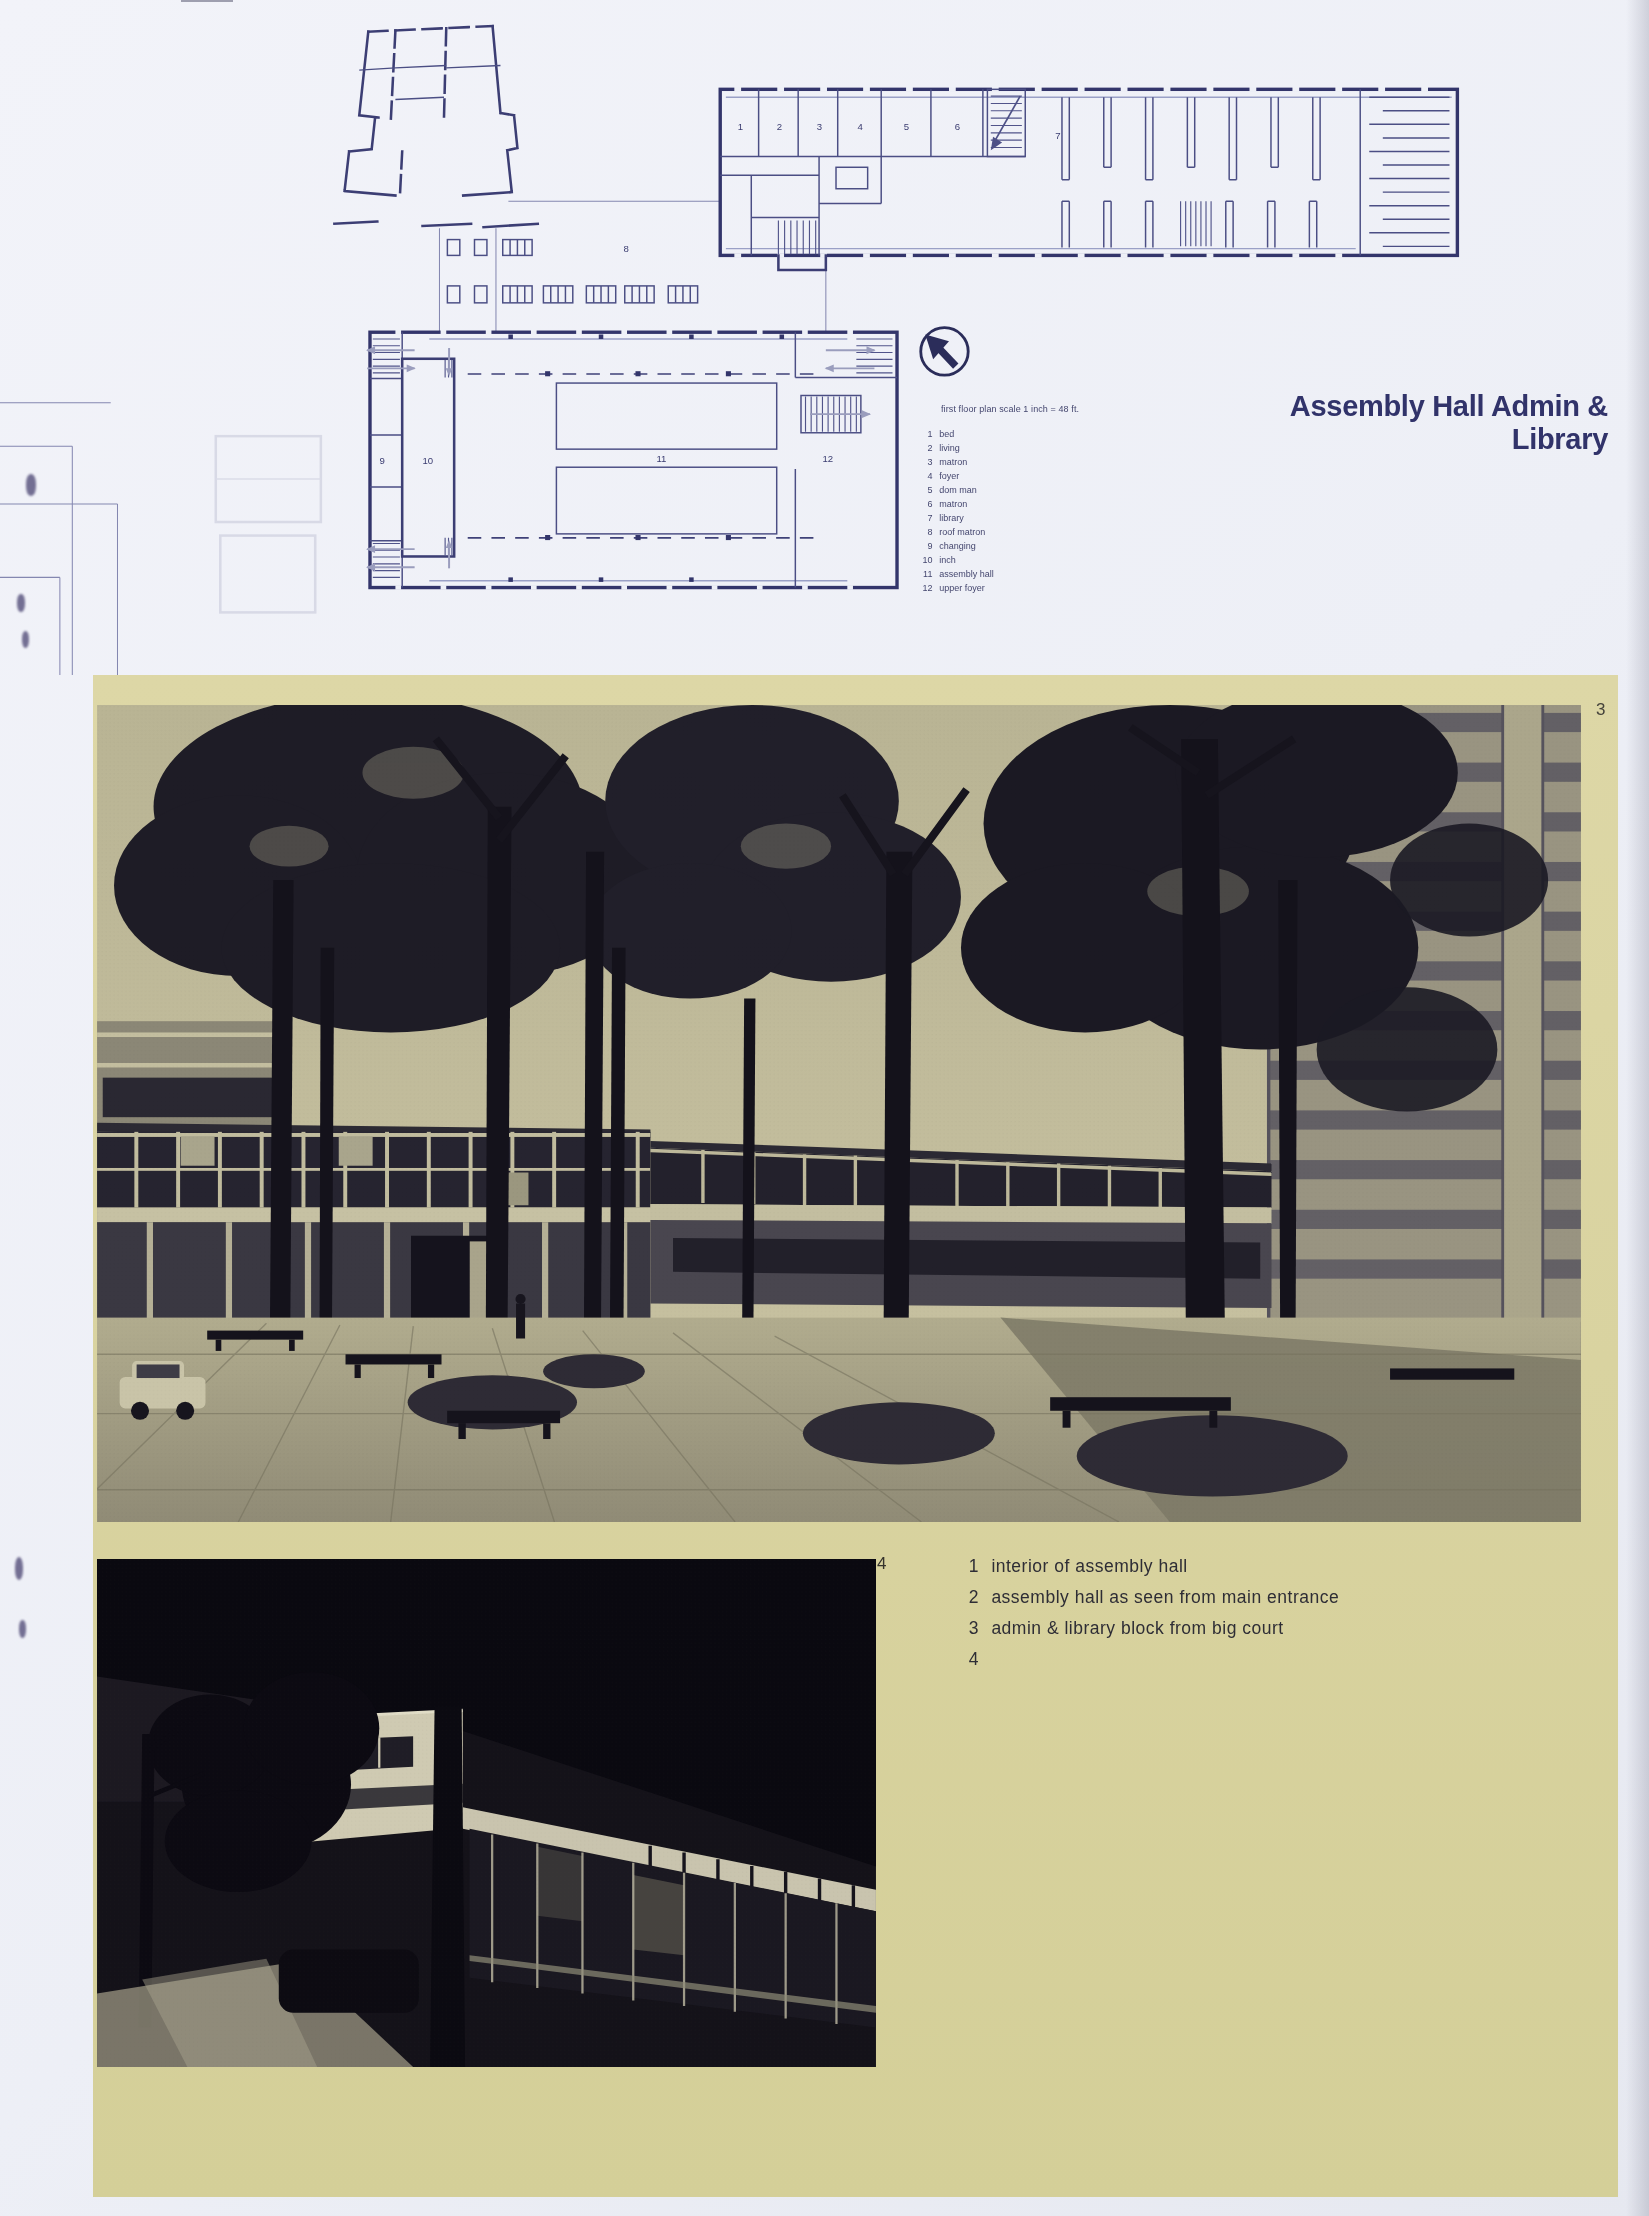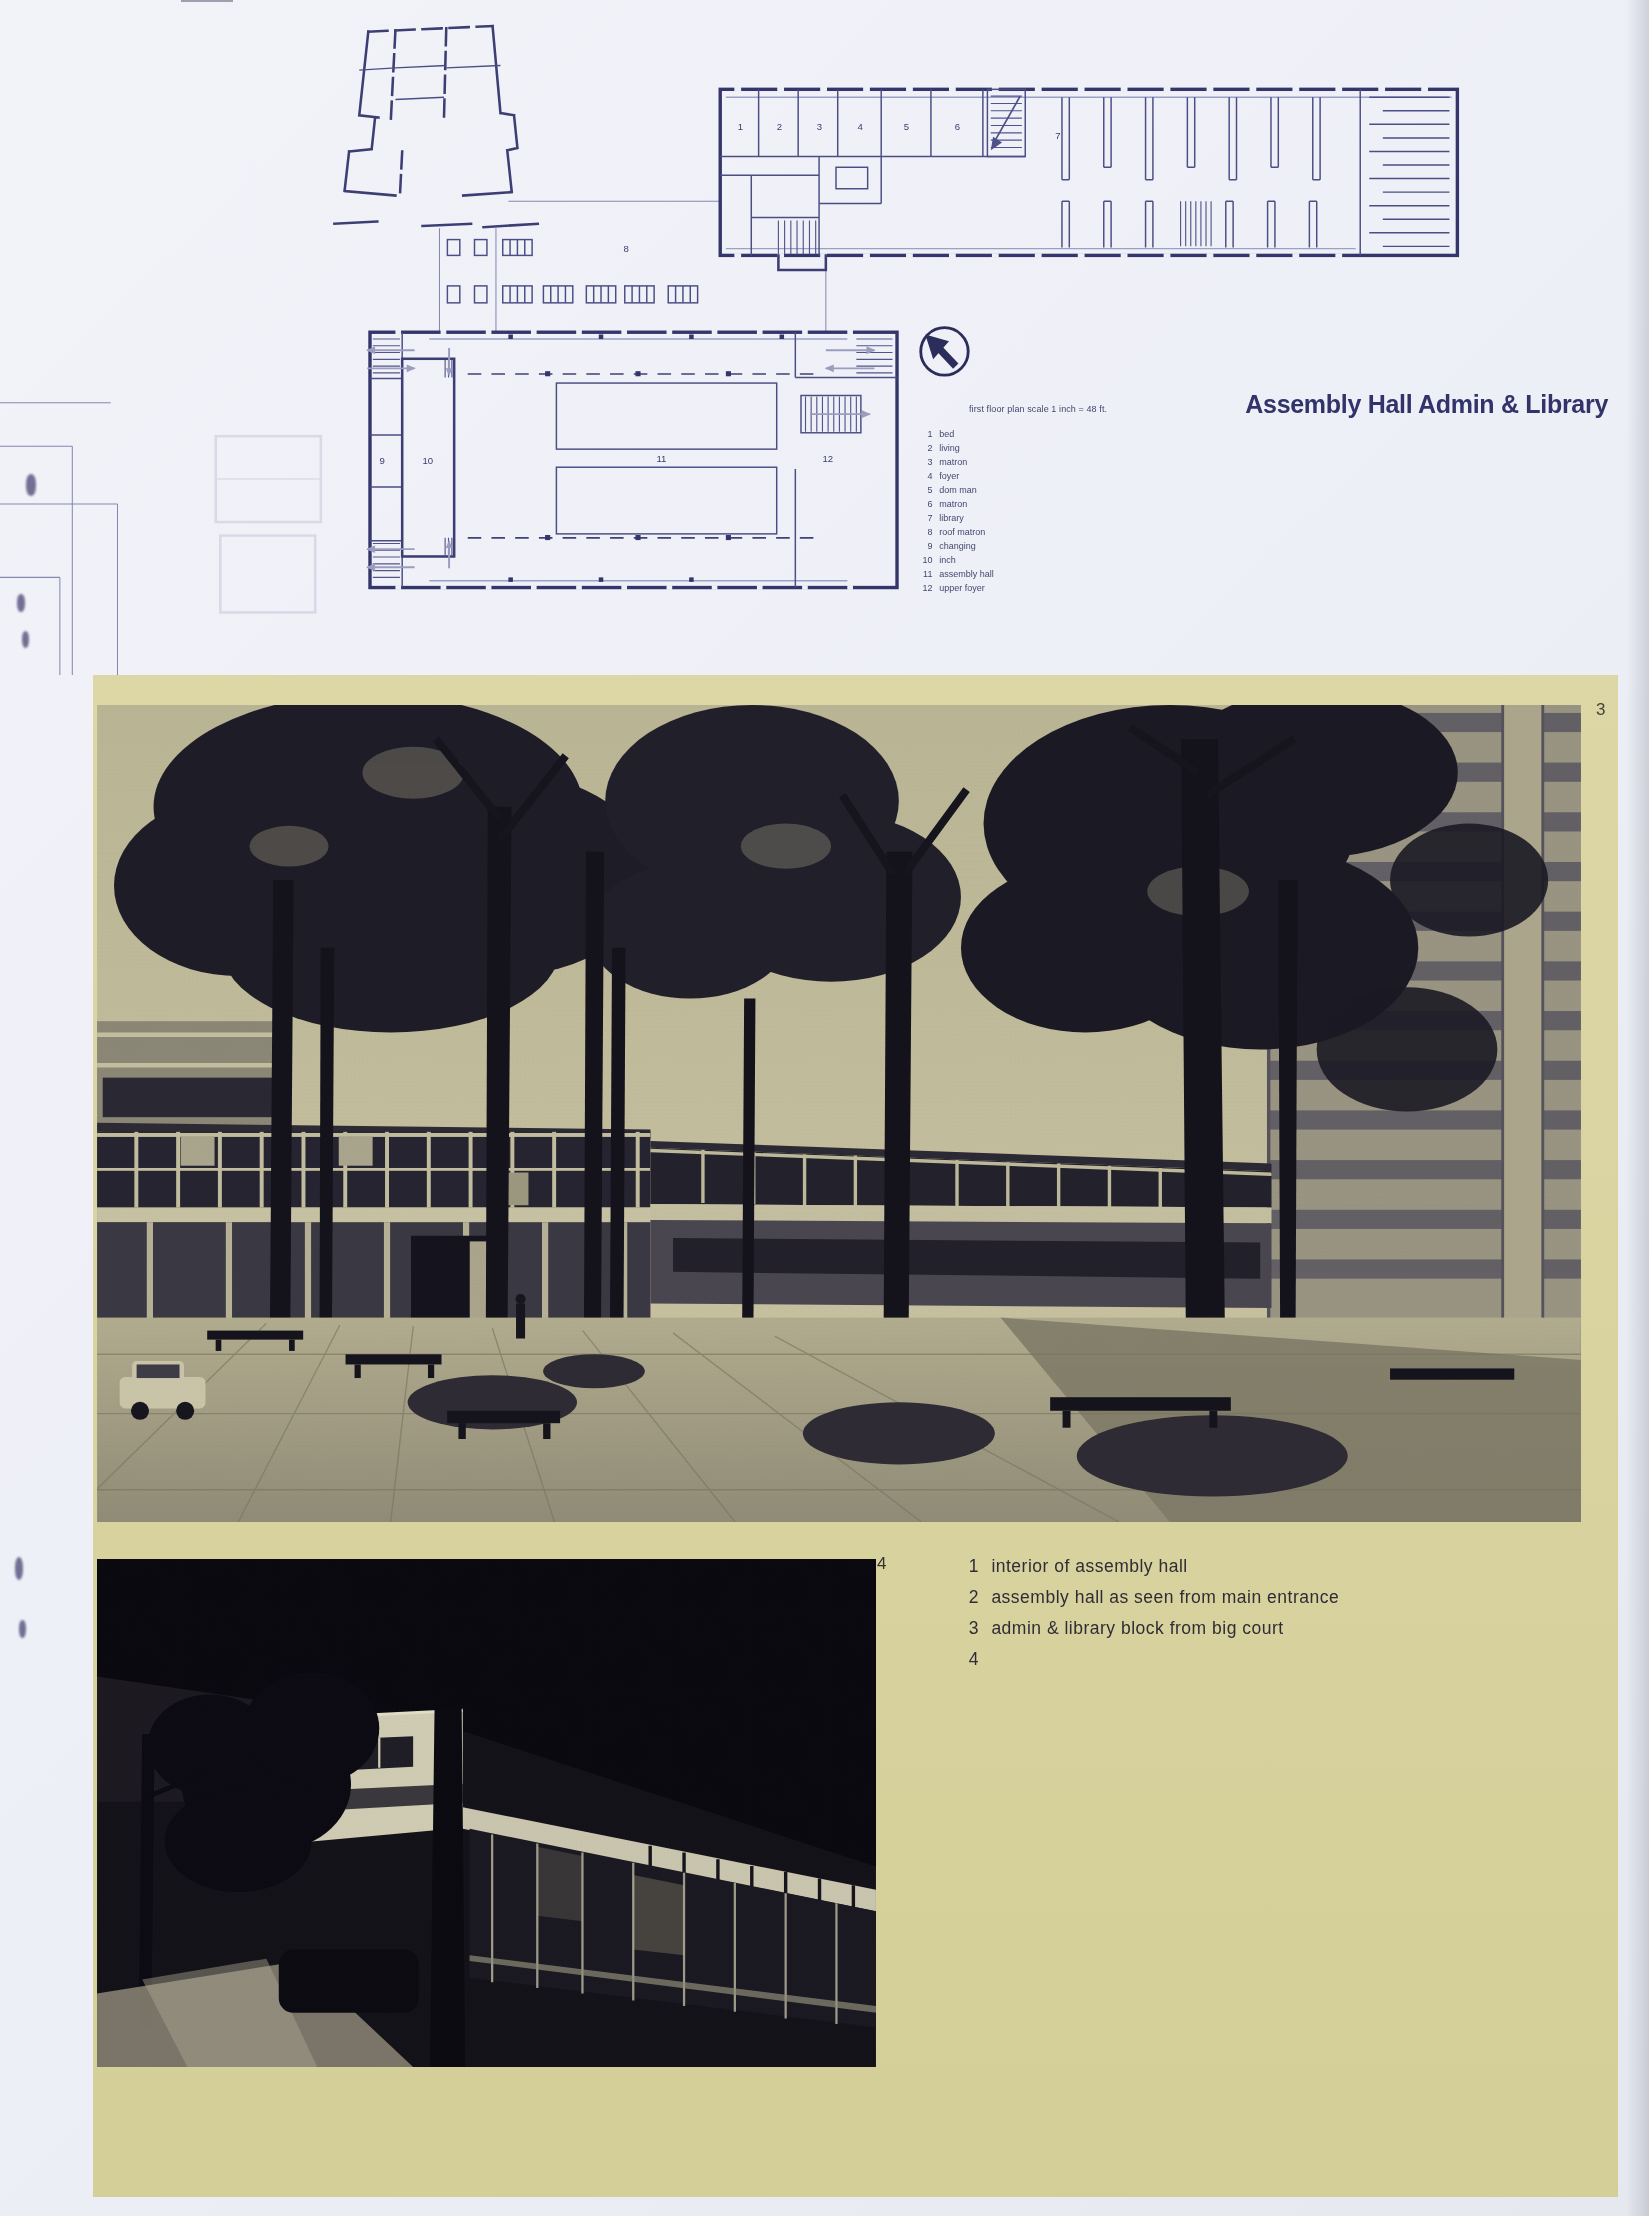--- a/index.html
+++ b/index.html
@@ -18,25 +18,25 @@
   .lead{stroke:#8487b0;stroke-width:1.8;fill:none;}
   .gapline{stroke:#eef0f7;stroke-width:8;fill:none;}
   .arr{stroke:#9a9dbd;stroke-width:3.5;fill:none;}
   .arrh{fill:#9a9dbd;stroke:none;}
   .dash{stroke:#3f4178;stroke-width:3;fill:none;stroke-dasharray:24 18;}
   .dot{fill:#33356b;stroke:none;}
   .planlabel{fill:#3a3c70;font:17px "Liberation Sans",sans-serif;}
   .ghost{opacity:.13;}
 
   
-  .scale-note{left:969px;top:404px;font-size:9px;color:#45476f;letter-spacing:0.1px;}
+  .scale-note{left:941px;top:404px;font-size:9px;color:#45476f;letter-spacing:0.1px;}
   .legend{left:920px;top:427px;color:#45476f;font-size:9px;line-height:14px;}
   .legend-row{display:flex;}
   .lnum{display:inline-block;width:12.4px;text-align:right;margin-right:6.8px;}
-  .title{left:1243px;top:390px;width:365px;text-align:right;font-size:25px;font-weight:bold;
+  .title{left:1243px;top:390px;width:365px;text-align:right;font-size:29px;font-weight:bold;
          color:#31336a;letter-spacing:-0.3px;}
 
   
   .panel{left:93px;top:675px;width:1525px;height:1522px;
          background:linear-gradient(180deg,#ddd7a6 0%,#d9d3a0 45%,#d4cf98 100%);}
   .photo-big{left:97px;top:705px;}
   .photo-small{left:97px;top:1559px;}
   .photo-label{font-size:17px;color:#45433b;}
   .label-3{left:1596px;top:700px;}
   .label-4{left:877px;top:1554px;color:#35332c;}

